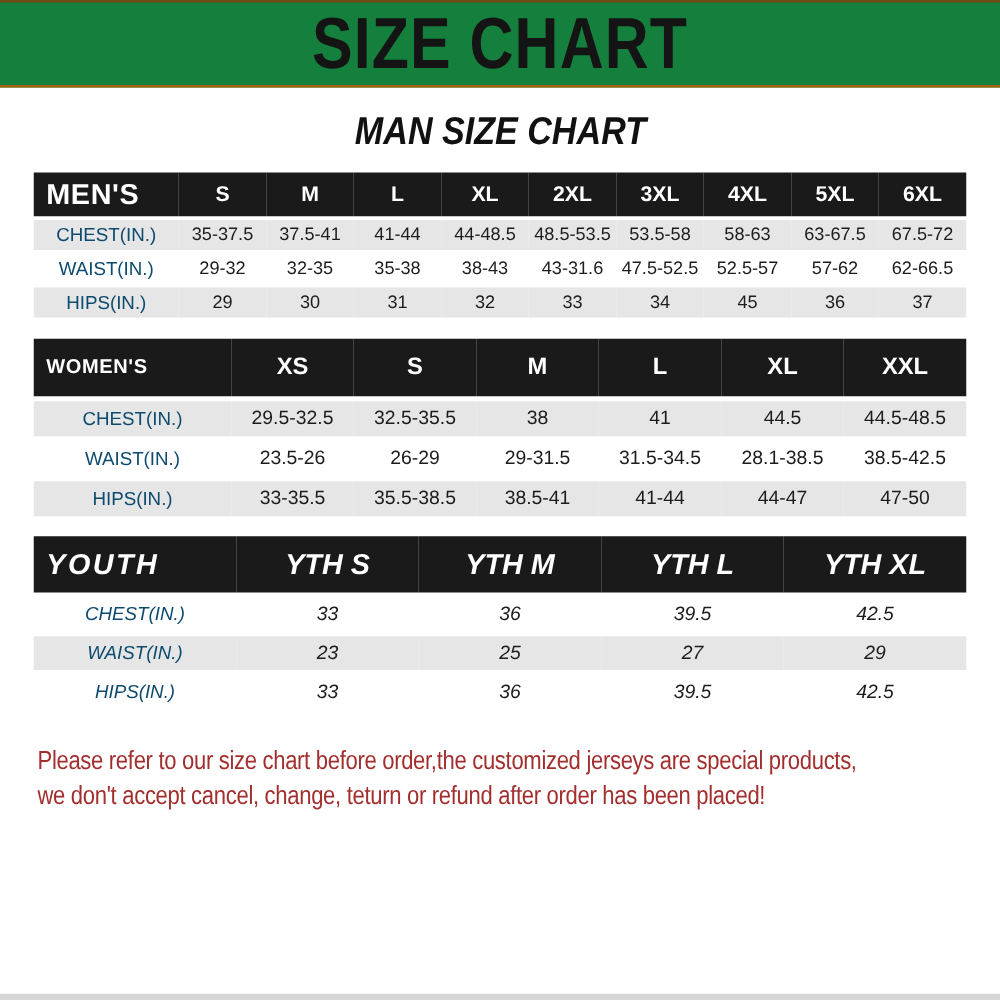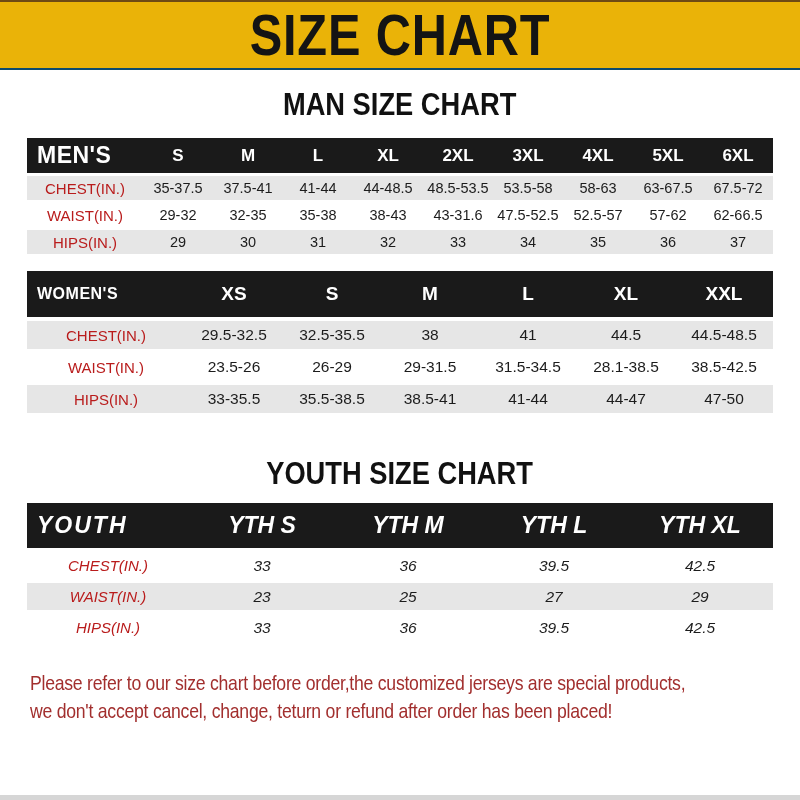--- a/index.html
+++ b/index.html
@@ -12,23 +12,23 @@
     position: relative;
     width: 800px;
     height: 800px;
     background: #ffffff;
     overflow: hidden;
   }
 
   
   .banner {
     height: 70px;
-    background: #eab308;
+    background: #15803d;
     border-top: 2px solid #6e4a14;
-    border-bottom: 2px solid #0c4a6e;
+    border-bottom: 2px solid #a16207;
     box-sizing: border-box;
     display: flex;
     align-items: center;
     justify-content: center;
   }
   .banner-title {
     display: inline-block;
     font-size: 58px;
     font-weight: 800;
     color: #141414;
@@ -38,20 +38,21 @@
     line-height: 1;
     white-space: nowrap;
   }
 
   
   .section-heading {
     text-align: center;
     margin: 0;
     line-height: 34px;
     height: 34px;
+    font-style: italic;
   }
   .section-heading > span {
     display: inline-block;
     font-size: 31px;
     font-weight: 800;
     color: #111111;
     transform: scaleX(0.88);
     transform-origin: center;
     white-space: nowrap;
   }
@@ -93,21 +94,21 @@
 
   .size-table tbody td {
     text-align: center;
     vertical-align: middle;
     color: #1c1c1c;
   }
   .men-table   tbody td { height: 22px; font-size: 14.5px; }
   .women-table tbody td { height: 26px; font-size: 15.5px; }
   .youth-table tbody td { height: 25px; font-size: 15.5px; }
 
-  .size-table tbody td.row-label { font-size: 15px; color: #b91c1c; }
+  .size-table tbody td.row-label { font-size: 15px; color: #0c4a6e; }
 
   tr.row-gray  td { background: #E6E6E6; }
   tr.row-white td { background: #ffffff; }
 
   
   .footer-note {
     margin-top: 24px;
     margin-left: 30px;
     color: #A22F2E;
   }
@@ -195,21 +196,21 @@
         <td>62-66.5</td>
       </tr>
       <tr class="row-gray">
         <td class="row-label">HIPS(IN.)</td>
         <td>29</td>
         <td>30</td>
         <td>31</td>
         <td>32</td>
         <td>33</td>
         <td>34</td>
-        <td>35</td>
+        <td>45</td>
         <td>36</td>
         <td>37</td>
       </tr>
     </tbody>
   </table>
 
 
   <table class="size-table women-table">
     <colgroup>
       <col style="width:158px">
@@ -255,23 +256,20 @@
         <td>33-35.5</td>
         <td>35.5-38.5</td>
         <td>38.5-41</td>
         <td>41-44</td>
         <td>44-47</td>
         <td>47-50</td>
       </tr>
     </tbody>
   </table>
 
-  <h2 class="section-heading heading-youth">
-    <span>YOUTH SIZE CHART</span>
-  </h2>
 
   <table class="size-table youth-table">
     <colgroup>
       <col style="width:162px">
       <col>
         <col>
         <col>
         <col>
     </colgroup>
     <thead>

